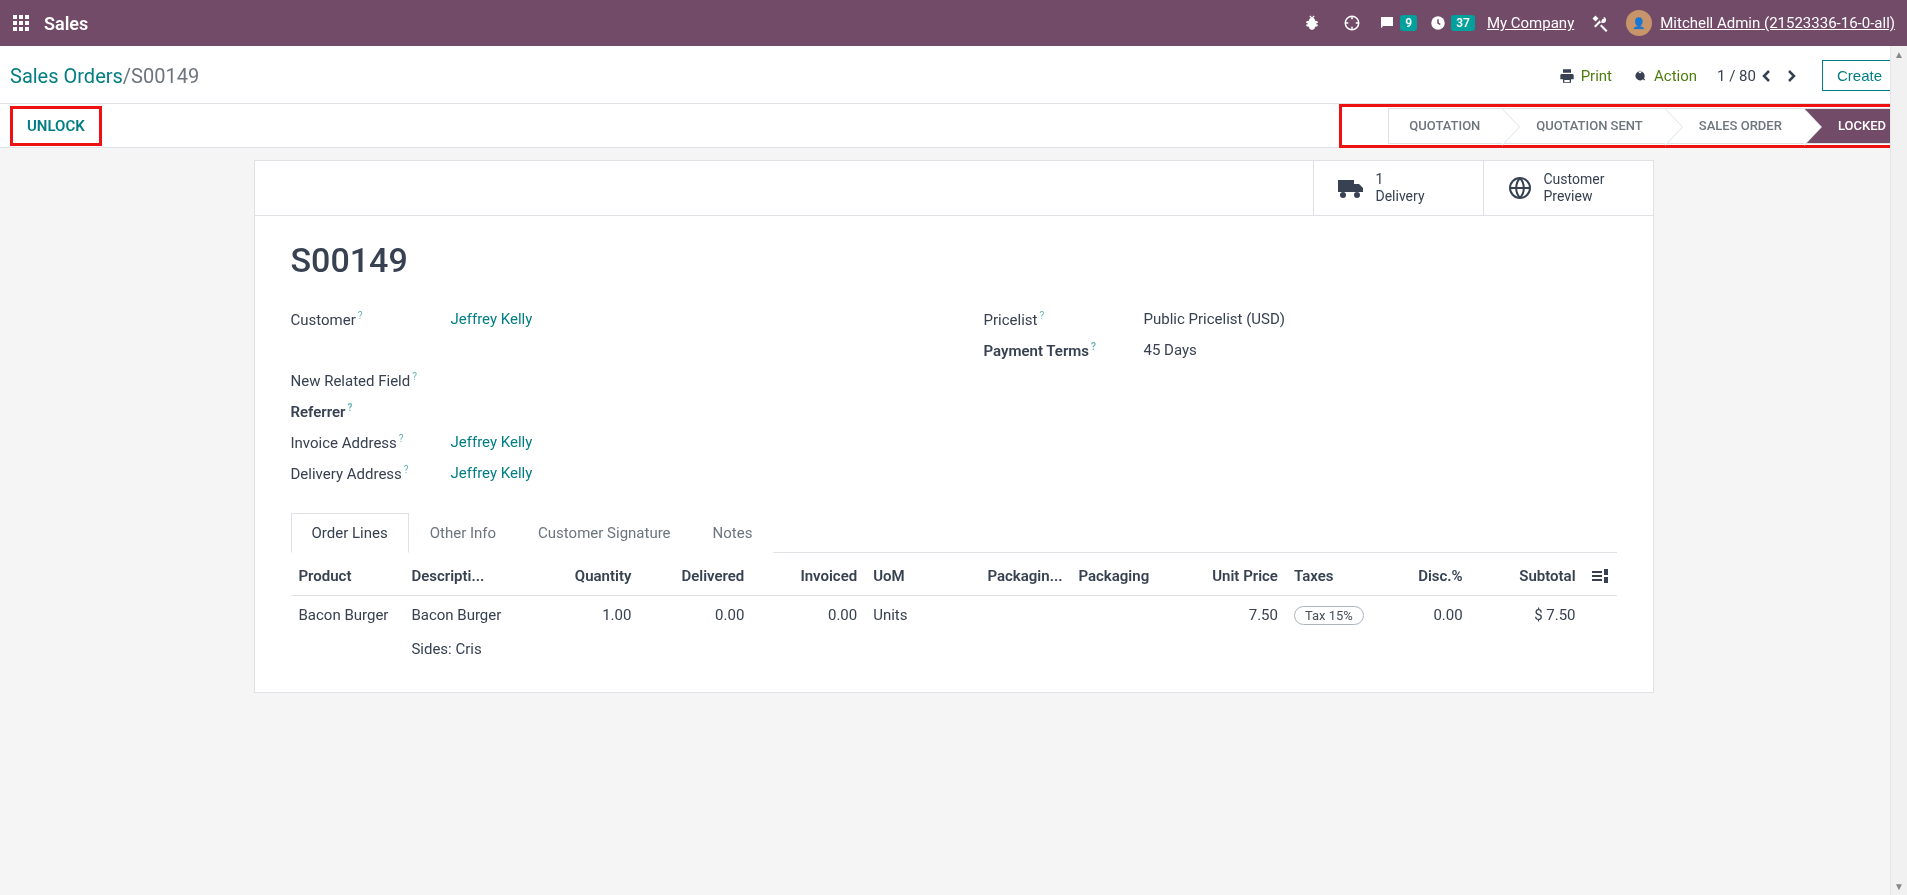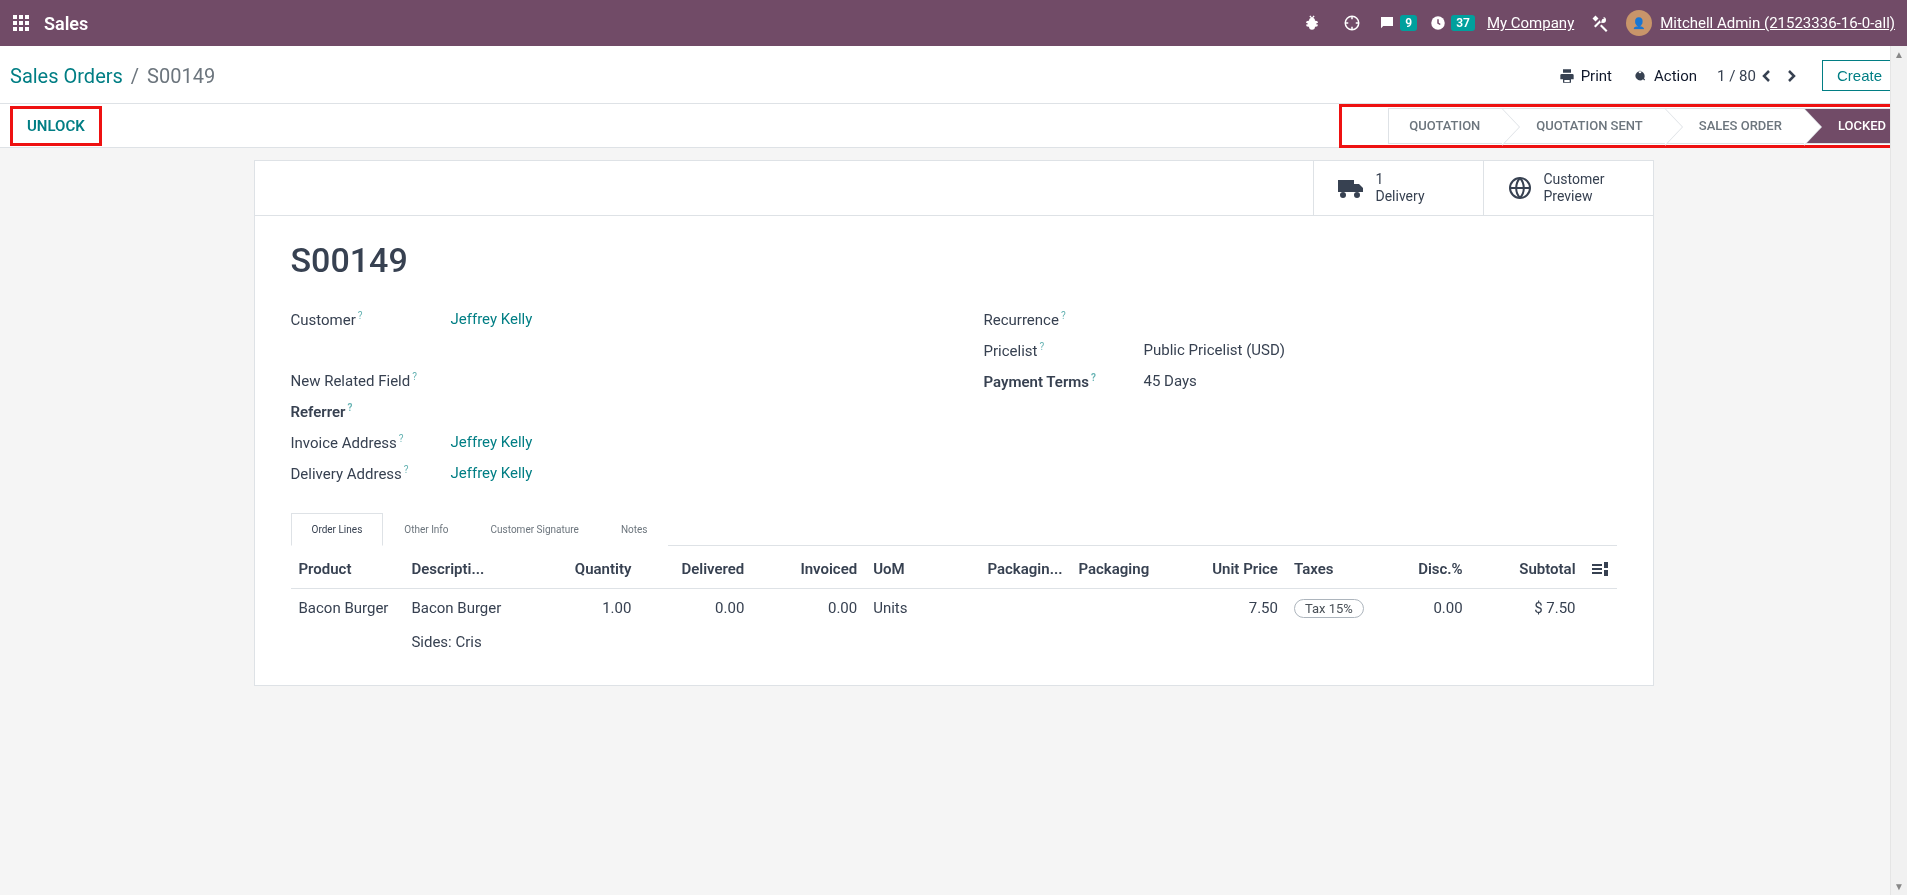--- a/index.html
+++ b/index.html
@@ -15,26 +15,26 @@
 .topbar .menu-item { padding: 10px 14px; font-size: 15px; cursor: pointer; }
 .topbar .right { margin-left: auto; display: flex; align-items: center; gap: 12px; padding-right: 8px; }
 .topbar .right-icon { display: flex; align-items: center; justify-content: center; width: 28px; }
 .topbar .badge-ctr { display: flex; align-items: center; gap: 4px; }
 .badge { background: #00A09D; color: #fff; font-size: 12px; padding: 1px 5px; border-radius: 3px; font-weight: 600; }
 .avatar { width: 26px; height: 26px; border-radius: 50%; background: #c8956a; display: inline-flex; align-items: center; justify-content: center; font-size: 11px; }
 .topbar .company, .topbar .username { font-size: 15px; text-decoration: underline; }
 
 
 .actionbar { background: #fff; display: flex; align-items: center; padding: 14px 10px 12px; border-bottom: 1px solid #dee2e6; }
-.breadcrumb { display: flex; align-items: center; font-size: 20px; gap: 8px; }
+.breadcrumb { display: flex; align-items: center; font-size: 20px; }
 .breadcrumb .link { color: #017E84; cursor: pointer; }
 .breadcrumb .sep { color: #6c757d; }
 .breadcrumb .current { color: #6c757d; }
 .actionbar .right { margin-left: auto; display: flex; align-items: center; gap: 20px; }
-.action-btn { display: flex; align-items: center; gap: 6px; font-size: 15px; cursor: pointer; color: #0f172a; justify-content: center; }
+.action-btn { display: flex; align-items: center; gap: 6px; font-size: 15px; cursor: pointer; color: #4d7c0f; justify-content: center; }
 .pager { display: flex; align-items: center; gap: 0; font-size: 15px; color: #374151; }
 .pager-arrows { display: flex; gap: 2px; }
 .pager-arrow { width: 22px; height: 26px; display: flex; align-items: center; justify-content: center; cursor: pointer; color: #374151; }
 .create-btn { border: 1px solid #017E84; color: #017E84; padding: 6px 14px; font-size: 15px; cursor: pointer; background: #fff; }
 
 
 .statusbar { background: #fff; display: flex; align-items: center; height: 44px; padding-left: 10px; border-bottom: 1px solid #dee2e6; }
 .unlock-btn { color: #017E84; font-weight: 600; font-size: 15px; padding: 8px 14px; cursor: pointer; }
 .highlight-red { border: 3px solid #e11; text-align: right; }
 .stages { margin-left: auto; display: flex; height: 100%; }
@@ -64,21 +64,21 @@
 .form-col { flex: 1; }
 .form-row { display: flex; padding: 6px 0; font-size: 15px; }
 .form-label { width: 160px; color: #374151; position: relative; }
 .form-label.bold { font-weight: 600; }
 .form-label .help { color: #66b3b3; font-size: 10px; vertical-align: super; margin-left: 2px; }
 .form-value { color: #374151; }
 .form-value.link { color: #017E84; cursor: pointer; }
 
 
 .tabs { display: flex; margin-top: 24px; border-bottom: 1px solid #dee2e6; }
-.tab { padding: 10px 20px; border: 1px solid transparent; border-bottom: none; cursor: pointer; font-size: 10px; color: #6c757d; background: #fff; margin-bottom: -1px; }
+.tab { padding: 10px 20px; border: 1px solid transparent; border-bottom: none; cursor: pointer; font-size: 15px; color: #6c757d; background: #fff; margin-bottom: -1px; }
 .tab.active { border-color: #dee2e6; border-bottom: 1px solid #fff; color: #374151; }
 
 
 .data-table { width: 100%; border-collapse: collapse; margin-top: 4px; }
 .data-table th { text-align: left; padding: 10px 8px; font-size: 15px; font-weight: 600; color: #374151; border-bottom: 1px solid #dee2e6; }
 .data-table th.num, .data-table td.num { text-align: right; }
 .data-table td { padding: 10px 8px; font-size: 15px; color: #374151; vertical-align: top; }
 .tax-chip { border: 1px solid #adb5bd; border-radius: 12px; padding: 1px 10px; font-size: 13px; color: #495057; }
 .desc-cell { display: flex; flex-direction: column; gap: 16px; }
 
@@ -246,23 +246,20 @@
             <div class="form-label"><span>Invoice Address</span><span class="help">?</span></div>
             <div class="form-value link">Jeffrey Kelly</div>
           </div>
           <div class="form-row">
             <div class="form-label"><span>Delivery Address</span><span class="help">?</span></div>
             <div class="form-value link">Jeffrey Kelly</div>
           </div>
         </div>
 
         <div class="form-col">
-          <div class="form-row">
-            <div class="form-label"><span>Recurrence</span><span class="help">?</span></div>
-          </div>
           <div class="form-row">
             <div class="form-label"><span>Pricelist</span><span class="help">?</span></div>
             <div class="form-value">Public Pricelist (USD)</div>
           </div>
           <div class="form-row">
             <div class="form-label bold"><span>Payment Terms</span><span class="help">?</span></div>
             <div class="form-value">45 Days</div>
           </div>
         </div>
       </div>

